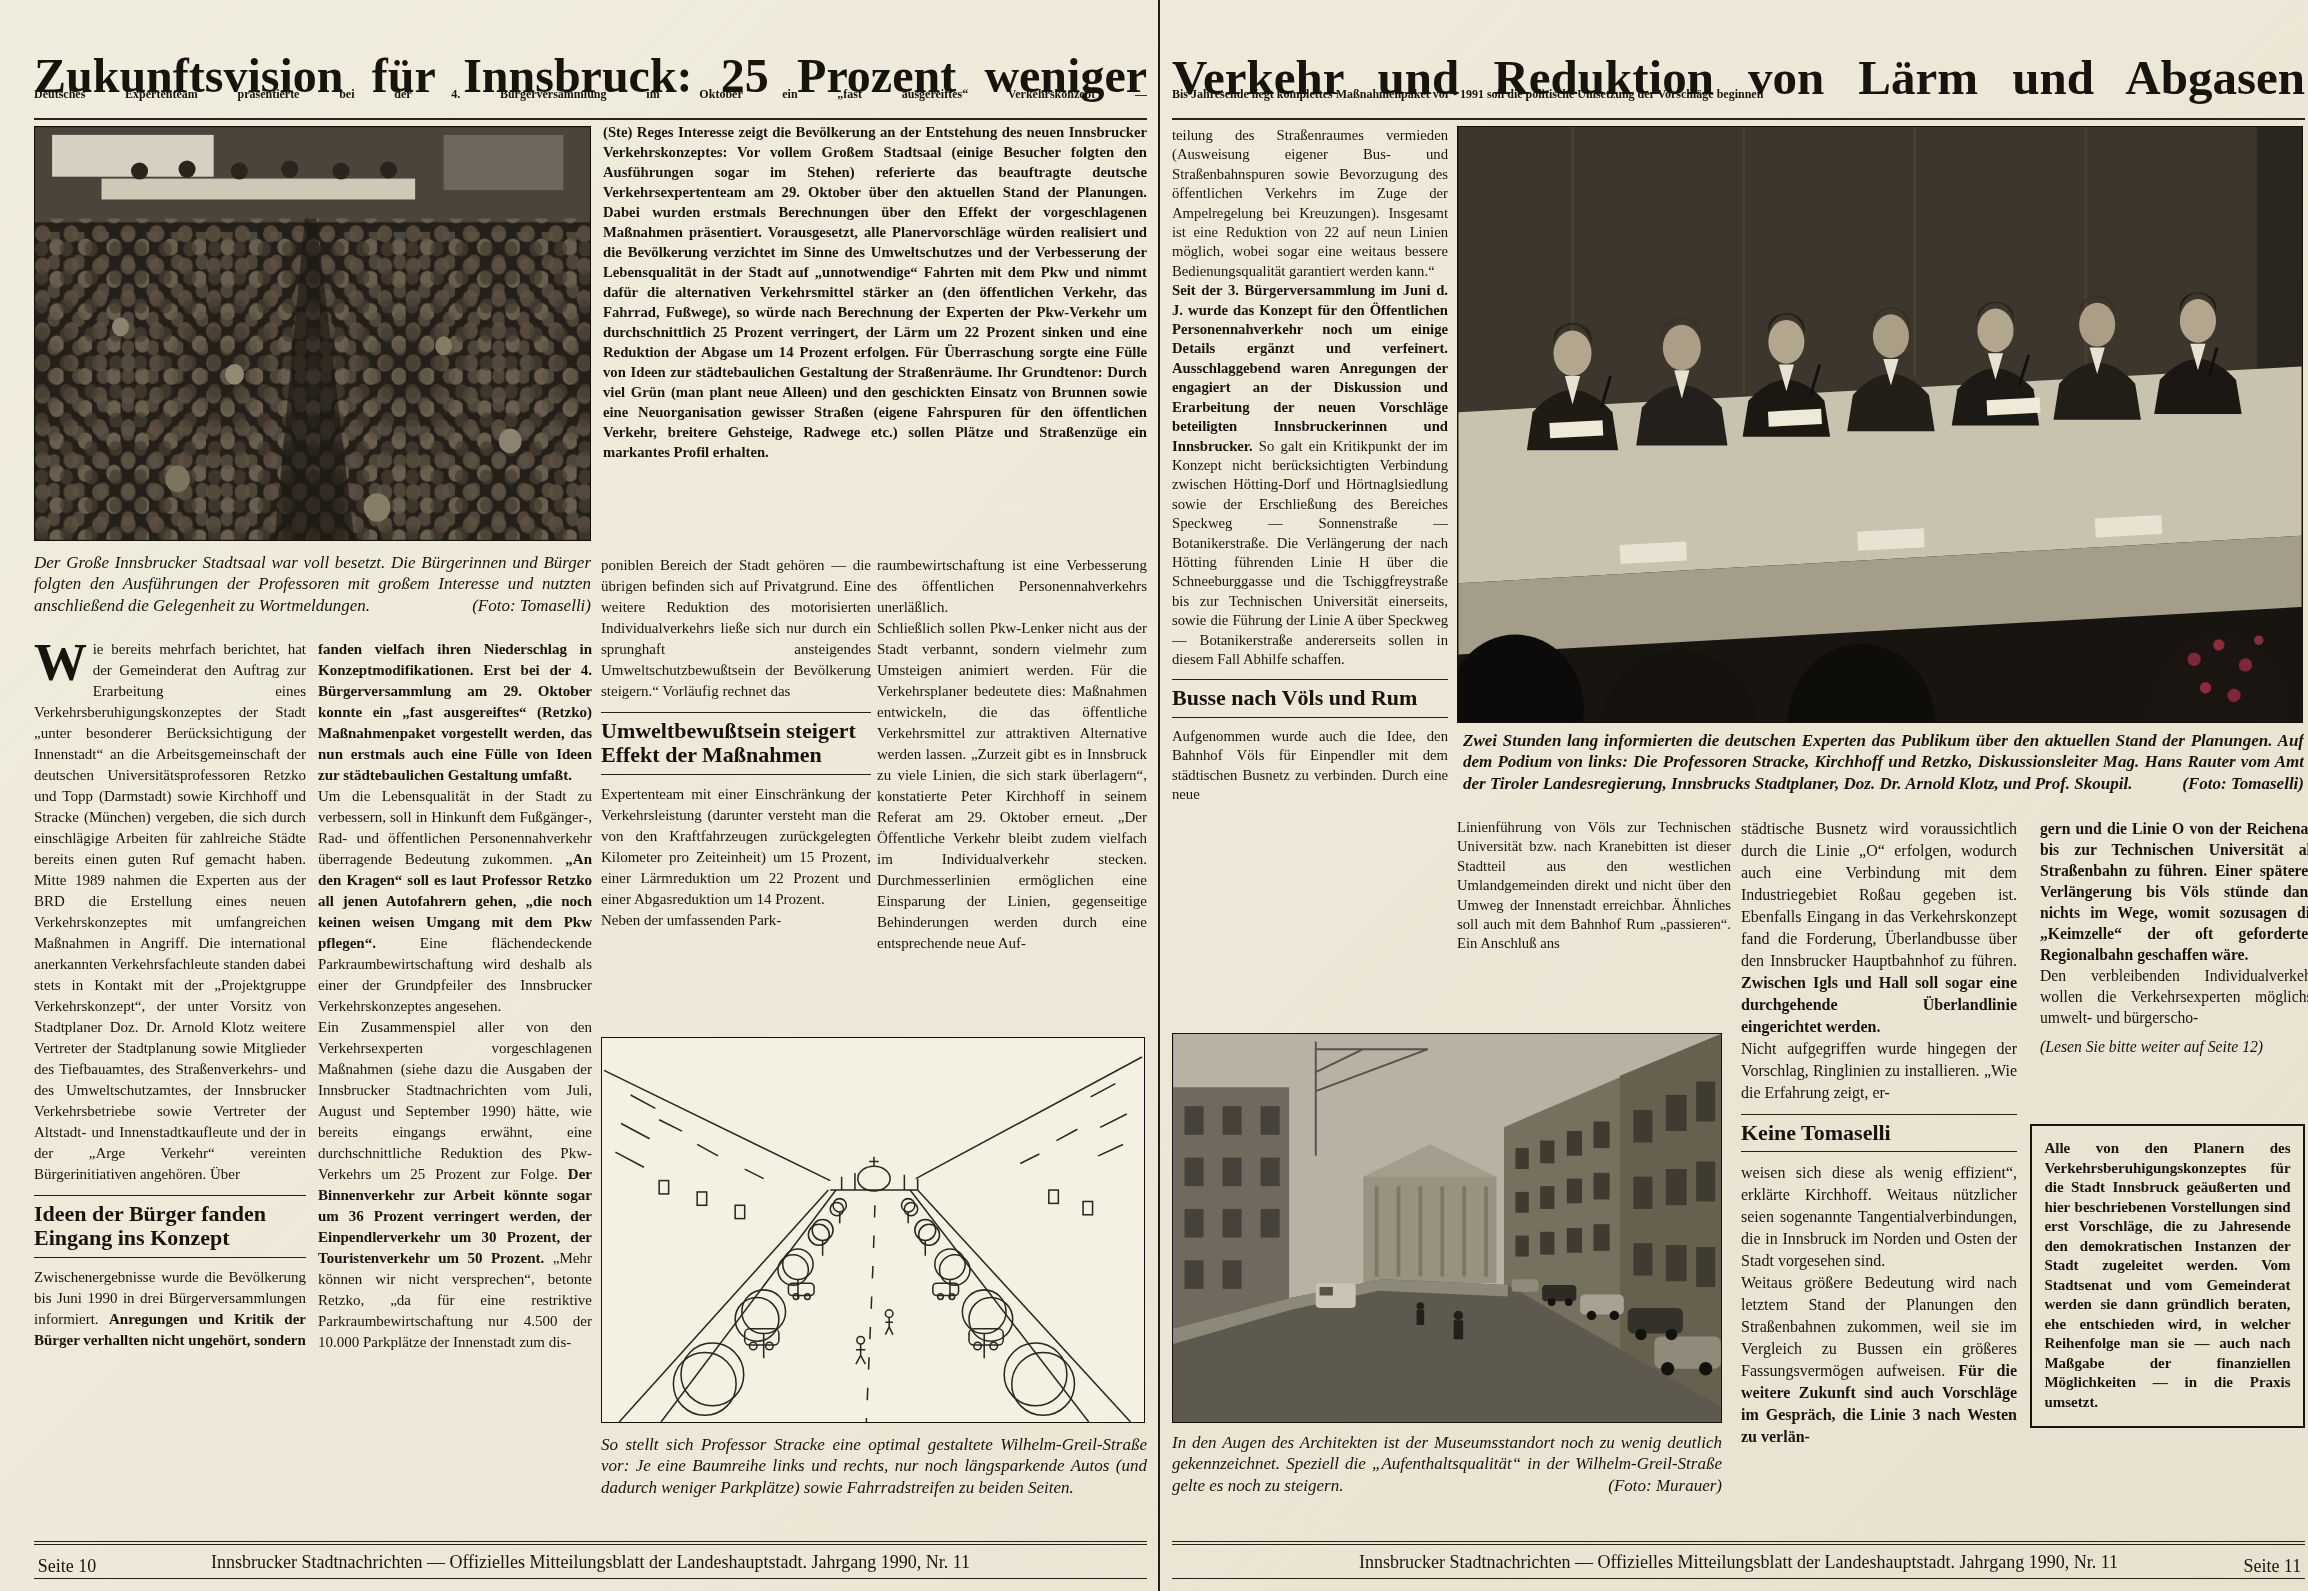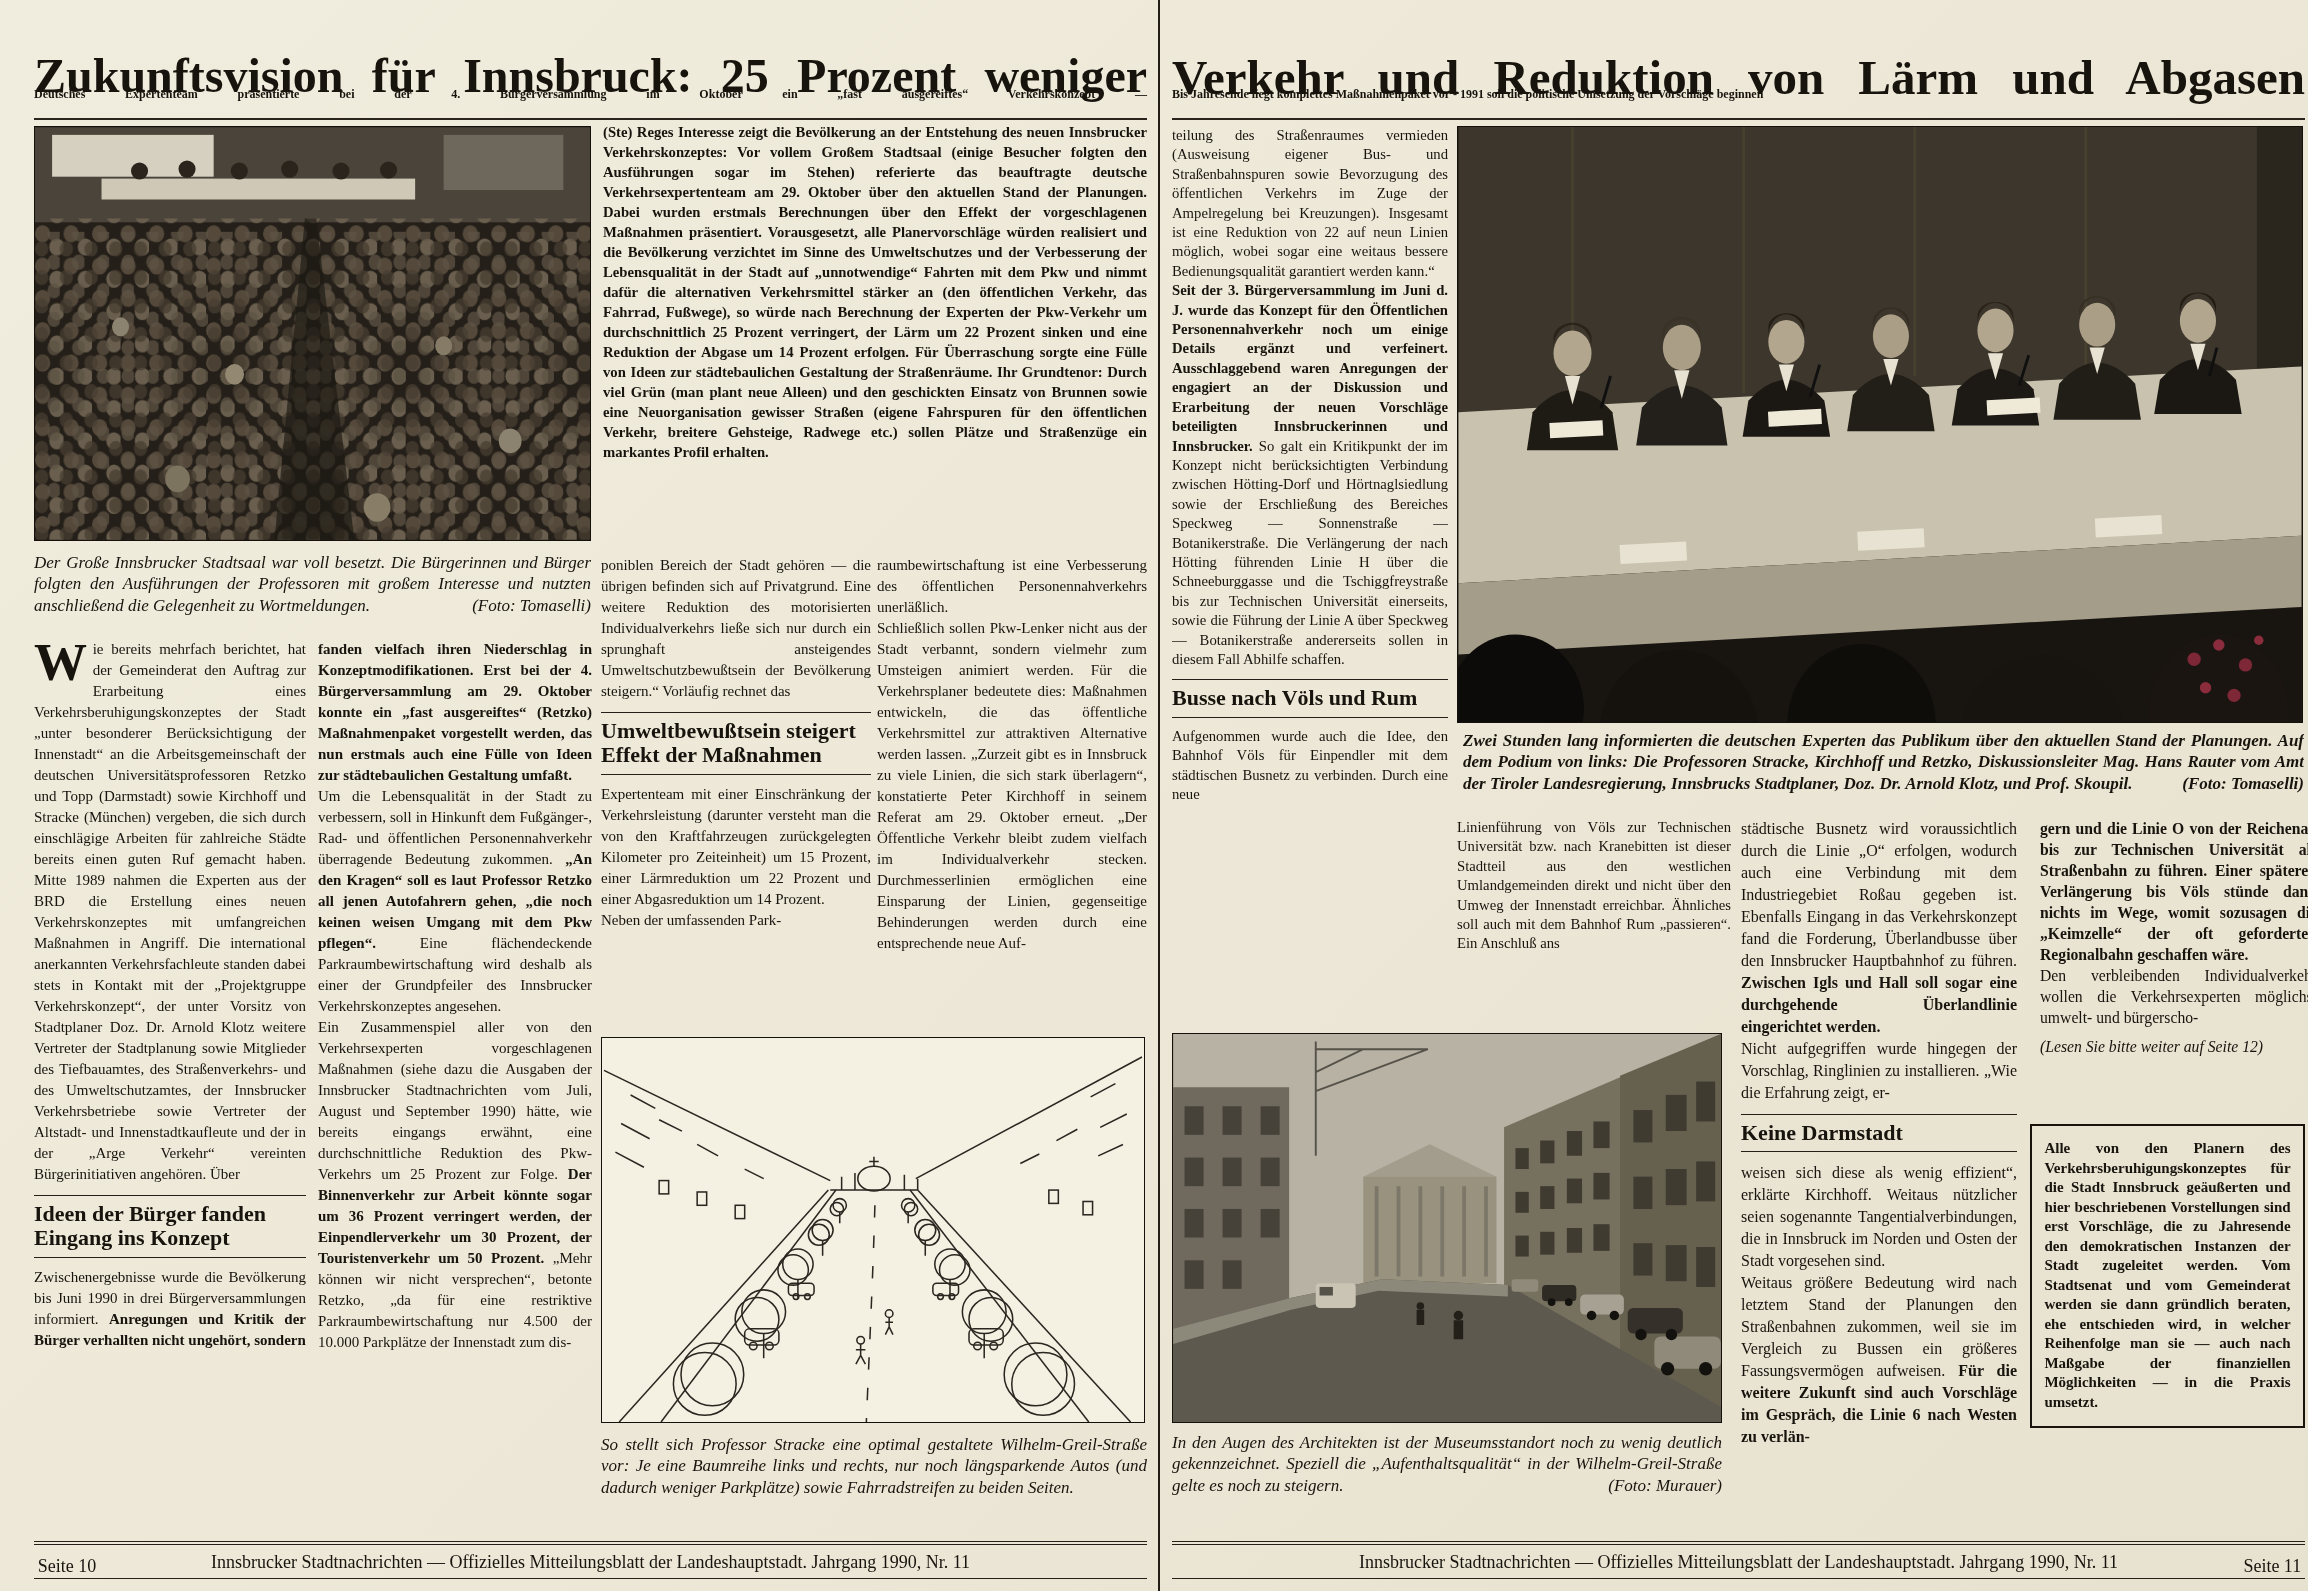--- a/index.html
+++ b/index.html
@@ -259,23 +259,23 @@
     <span>Zwei Stunden lang informierten die deutschen Experten das Publikum über den aktuellen Stand der Planungen. Auf dem Podium von links: Die Professoren Stracke, Kirchhoff und Retzko, Diskussionsleiter Mag. Hans Rauter vom Amt der Tiroler Landesregierung, Innsbrucks Stadtplaner, Doz. Dr. Arnold Klotz, und Prof. Skoupil.</span>
     <span class="credit">(Foto: Tomaselli)</span>
   </figcaption>
 
   <div class="abs col right-body" style="left:1457px;top:818px;width:274px;height:209px;">
       <p class="bp"><span>Linienführung von Völs zur Technischen Universität bzw. nach Kranebitten ist dieser Stadtteil aus den westlichen Umlandgemeinden direkt und nicht über den Umweg der Innenstadt erreichbar. Ähnliches soll auch mit dem Bahnhof Rum „passieren“. Ein Anschluß ans</span></p>
     </div>
   <div class="abs col right-body fz17" style="left:1741px;top:818px;width:276px;height:736px;">
       <p class="bp"><span>städtische Busnetz wird voraussichtlich durch die Linie „O“ erfolgen, wodurch auch eine Verbindung mit dem Industriegebiet Roßau gegeben ist. Ebenfalls Eingang in das Verkehrskonzept fand die Forderung, Überlandbusse über den Innsbrucker Hauptbahnhof zu führen. </span><span class="b">Zwischen Igls und Hall soll sogar eine durchgehende Überlandlinie eingerichtet werden.</span></p>
       <p class="bp"><span>Nicht aufgegriffen wurde hingegen der Vorschlag, Ringlinien zu installieren. „Wie die Erfahrung zeigt, er-</span></p>
-      <div class="colhead">Keine Darmstadt</div>
+      <div class="colhead">Keine Tomaselli</div>
       <p class="bp"><span>weisen sich diese als wenig effizient“, erklärte Kirchhoff. Weitaus nützlicher seien sogenannte Tangentialverbindungen, die in Innsbruck im Norden und Osten der Stadt vorgesehen sind.</span></p>
-      <p class="bp"><span>Weitaus größere Bedeutung wird nach letztem Stand der Planungen den Straßenbahnen zukommen, weil sie im Vergleich zu Bussen ein größeres Fassungsvermögen aufweisen. </span><span class="b">Für die weitere Zukunft sind auch Vorschläge im Gespräch, die Linie 6 nach Westen zu verlän-</span></p>
+      <p class="bp"><span>Weitaus größere Bedeutung wird nach letztem Stand der Planungen den Straßenbahnen zukommen, weil sie im Vergleich zu Bussen ein größeres Fassungsvermögen aufweisen. </span><span class="b">Für die weitere Zukunft sind auch Vorschläge im Gespräch, die Linie 3 nach Westen zu verlän-</span></p>
     </div>
   <div class="abs col right-body fz165" style="left:2028px;top:818px;width:277px;height:301px;">
       <p class="bp"><span class="b">gern und die Linie O von der Reichenau bis zur Technischen Universität als Straßenbahn zu führen. Einer späteren Verlängerung bis Völs stünde dann nichts im Wege, womit sozusagen die „Keimzelle“ der oft geforderten Regionalbahn geschaffen wäre.</span></p>
       <p class="bp"><span>Den verbleibenden Individualverkehr wollen die Verkehrsexperten möglichst umwelt- und bürgerscho-</span></p>
       <p class="bp gap"><span class="i">(Lesen Sie bitte weiter auf Seite 12)</span></p>
     </div>
 
   <figure class="abs photo" style="left:1172px;top:1033px;width:548px;height:388px;margin:0;">
     <svg width="548" height="388" viewBox="0 0 576 408">
       <rect width="576" height="408" fill="#b7b2a3"></rect>

